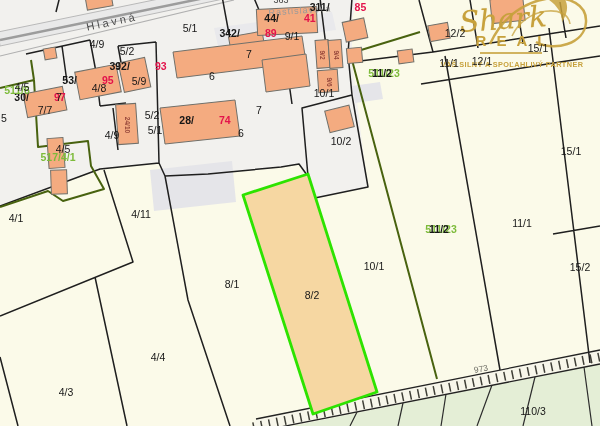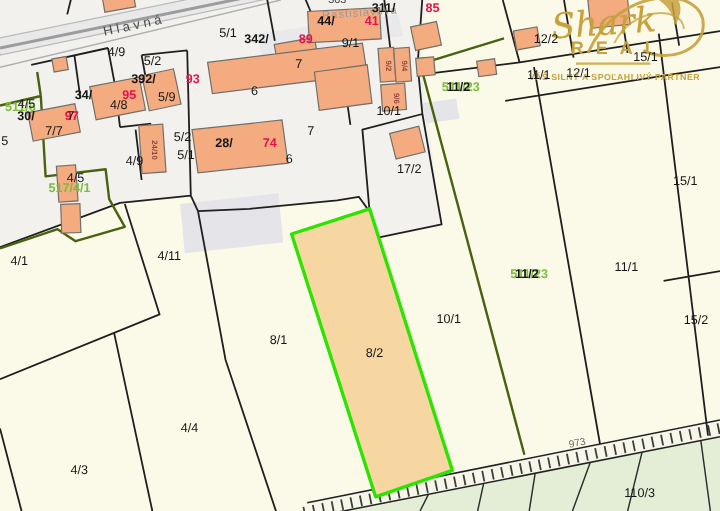--- a/index.html
+++ b/index.html
@@ -111,24 +111,24 @@
     </g>
 
     <polygon points="243,195 308,174 377,392 313,414" fill="#f6d7a2" stroke="#2de300" stroke-width="2.8" stroke-linejoin="round"></polygon>
   </svg>
 
   <div class="lb street-hlavna" style="left:112px;top:22px">Hlavná</div>
   <div class="lb street-rasti" style="left:300px;top:11px">Rastislavova</div>
   <div class="lb clipped-top" style="left:281px;top:0px">363</div>
 
   <div class="lb combo" style="left:138px;top:66px"><span>392/</span><span class="red">93</span></div>
-  <div class="lb combo" style="left:232px;top:33px"><span>342/</span><span class="red">89</span></div>
+  <div class="lb combo" style="left:248px;top:33px"><span>342/</span><span class="red">89</span></div>
   <div class="lb combo" style="left:338px;top:7px"><span>311/</span><span class="red">85</span></div>
   <div class="lb combo" style="left:290px;top:18px"><span>44/</span><span class="red">41</span></div>
-  <div class="lb combo" style="left:88px;top:80px"><span>34/</span><span class="red">95</span></div>
+  <div class="lb combo" style="left:88px;top:80px"><span>53/</span><span class="red">95</span></div>
   <div class="lb combo" style="left:40px;top:97px"><span>30/</span><span class="red">97</span></div>
   <div class="lb" style="left:59px;top:97px">7</div>
   <div class="lb combo" style="left:205px;top:120px"><span>28/</span><span class="red">74</span></div>
 
   <div class="lb rot90" style="left:322px;top:55px">9/2</div>
   <div class="lb rot90" style="left:336px;top:55px">9/4</div>
   <div class="lb rot90" style="left:329px;top:82px">9/6</div>
   <div class="lb rot90" style="left:127px;top:125px">24/10</div>
 
   <div class="lb green" style="left:17px;top:90px">511/6</div>
@@ -148,21 +148,21 @@
   <div class="lb" style="left:45px;top:110px">7/7</div>
   <div class="lb" style="left:112px;top:135px">4/9</div>
   <div class="lb" style="left:152px;top:115px">5/2</div>
   <div class="lb" style="left:155px;top:130px">5/1</div>
   <div class="lb" style="left:212px;top:76px">6</div>
   <div class="lb" style="left:249px;top:54px">7</div>
   <div class="lb" style="left:259px;top:110px">7</div>
   <div class="lb" style="left:241px;top:133px">6</div>
   <div class="lb" style="left:292px;top:36px">9/1</div>
   <div class="lb" style="left:324px;top:93px">10/1</div>
-  <div class="lb" style="left:341px;top:141px">17/2</div>
+  <div class="lb" style="left:341px;top:141px">10/2</div>
   <div class="lb" style="left:455px;top:33px">12/2</div>
   <div class="lb" style="left:449px;top:63px">11/1</div>
   <div class="lb" style="left:482px;top:61px">12/1</div>
   <div class="lb" style="left:538px;top:48px">15/1</div>
   <div class="lb" style="left:571px;top:151px">15/1</div>
   <div class="lb" style="left:580px;top:267px">15/2</div>
   <div class="lb" style="left:522px;top:223px">11/1</div>
   <div class="lb" style="left:374px;top:266px">10/1</div>
   <div class="lb" style="left:232px;top:284px">8/1</div>
   <div class="lb" style="left:312px;top:295px">8/2</div>

